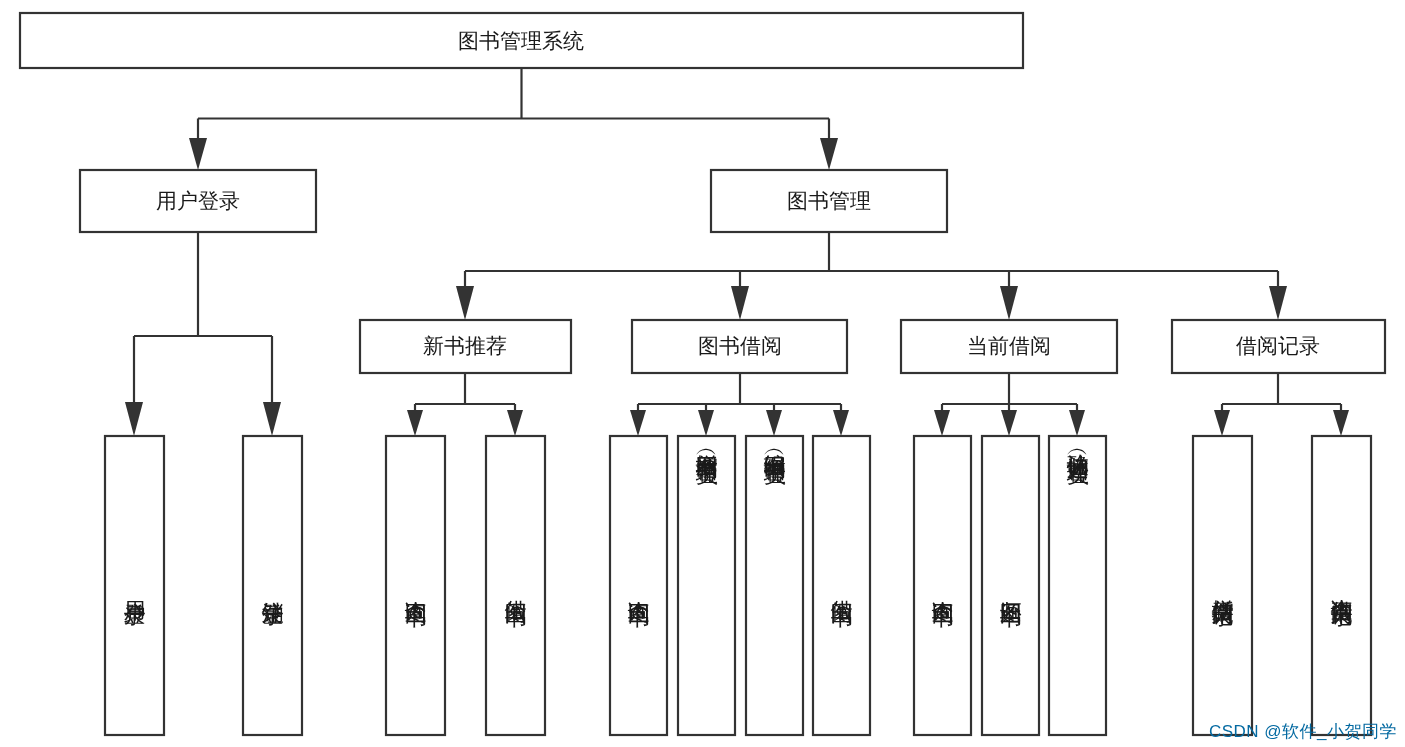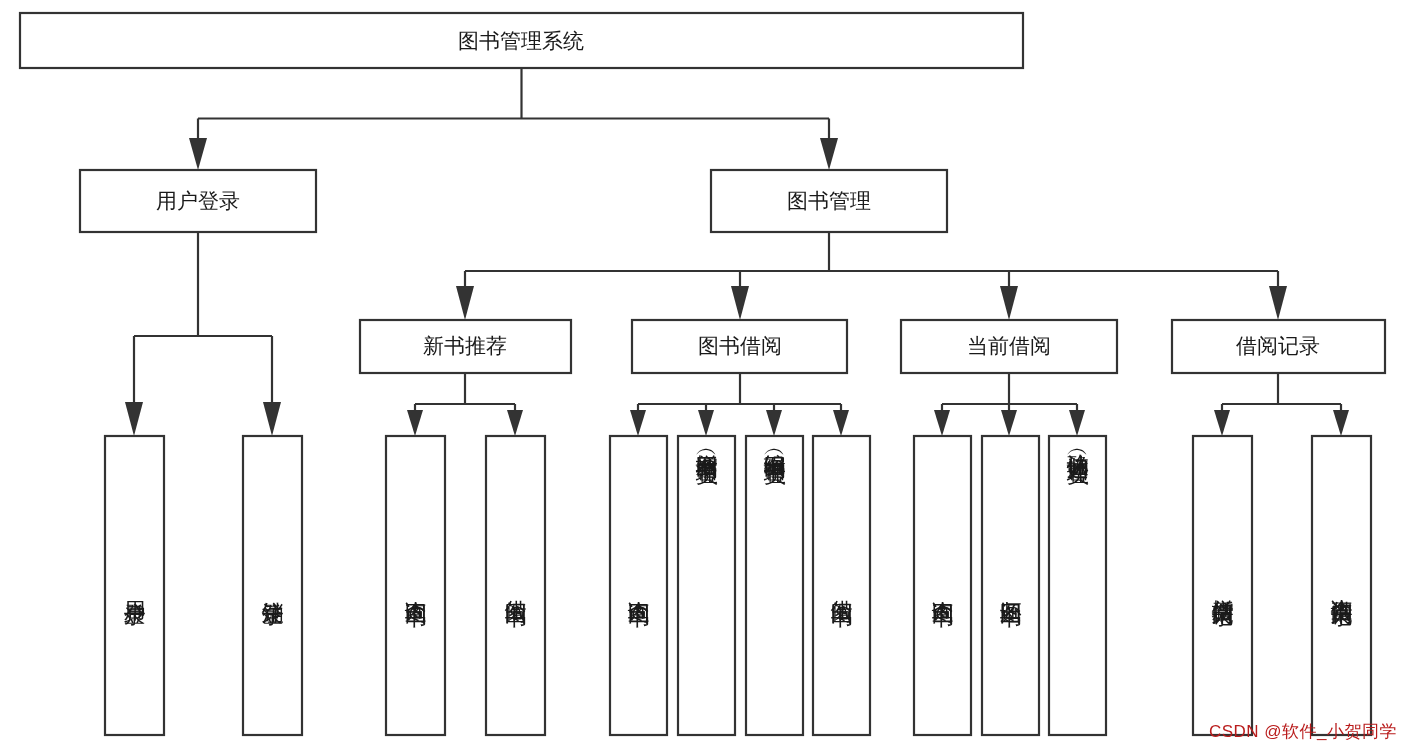--- a/index.html
+++ b/index.html
@@ -71,21 +71,21 @@
     letter-spacing: 1.5px;
     white-space: nowrap;
     text-align: center;
   }
   #watermark {
     position: absolute;
     right: 8px;
     bottom: 4px;
     font-family: "Liberation Sans", "DejaVu Sans", sans-serif;
     font-size: 17px;
-    color: #b91c1c;
+    color: #0369a1;
     white-space: nowrap;
     letter-spacing: 0.5px;
   }
 </style>
 </head>
 <body>
 
 <div id="diagram-root">
 
   <svg id="flow" viewBox="0 0 1405 747">

